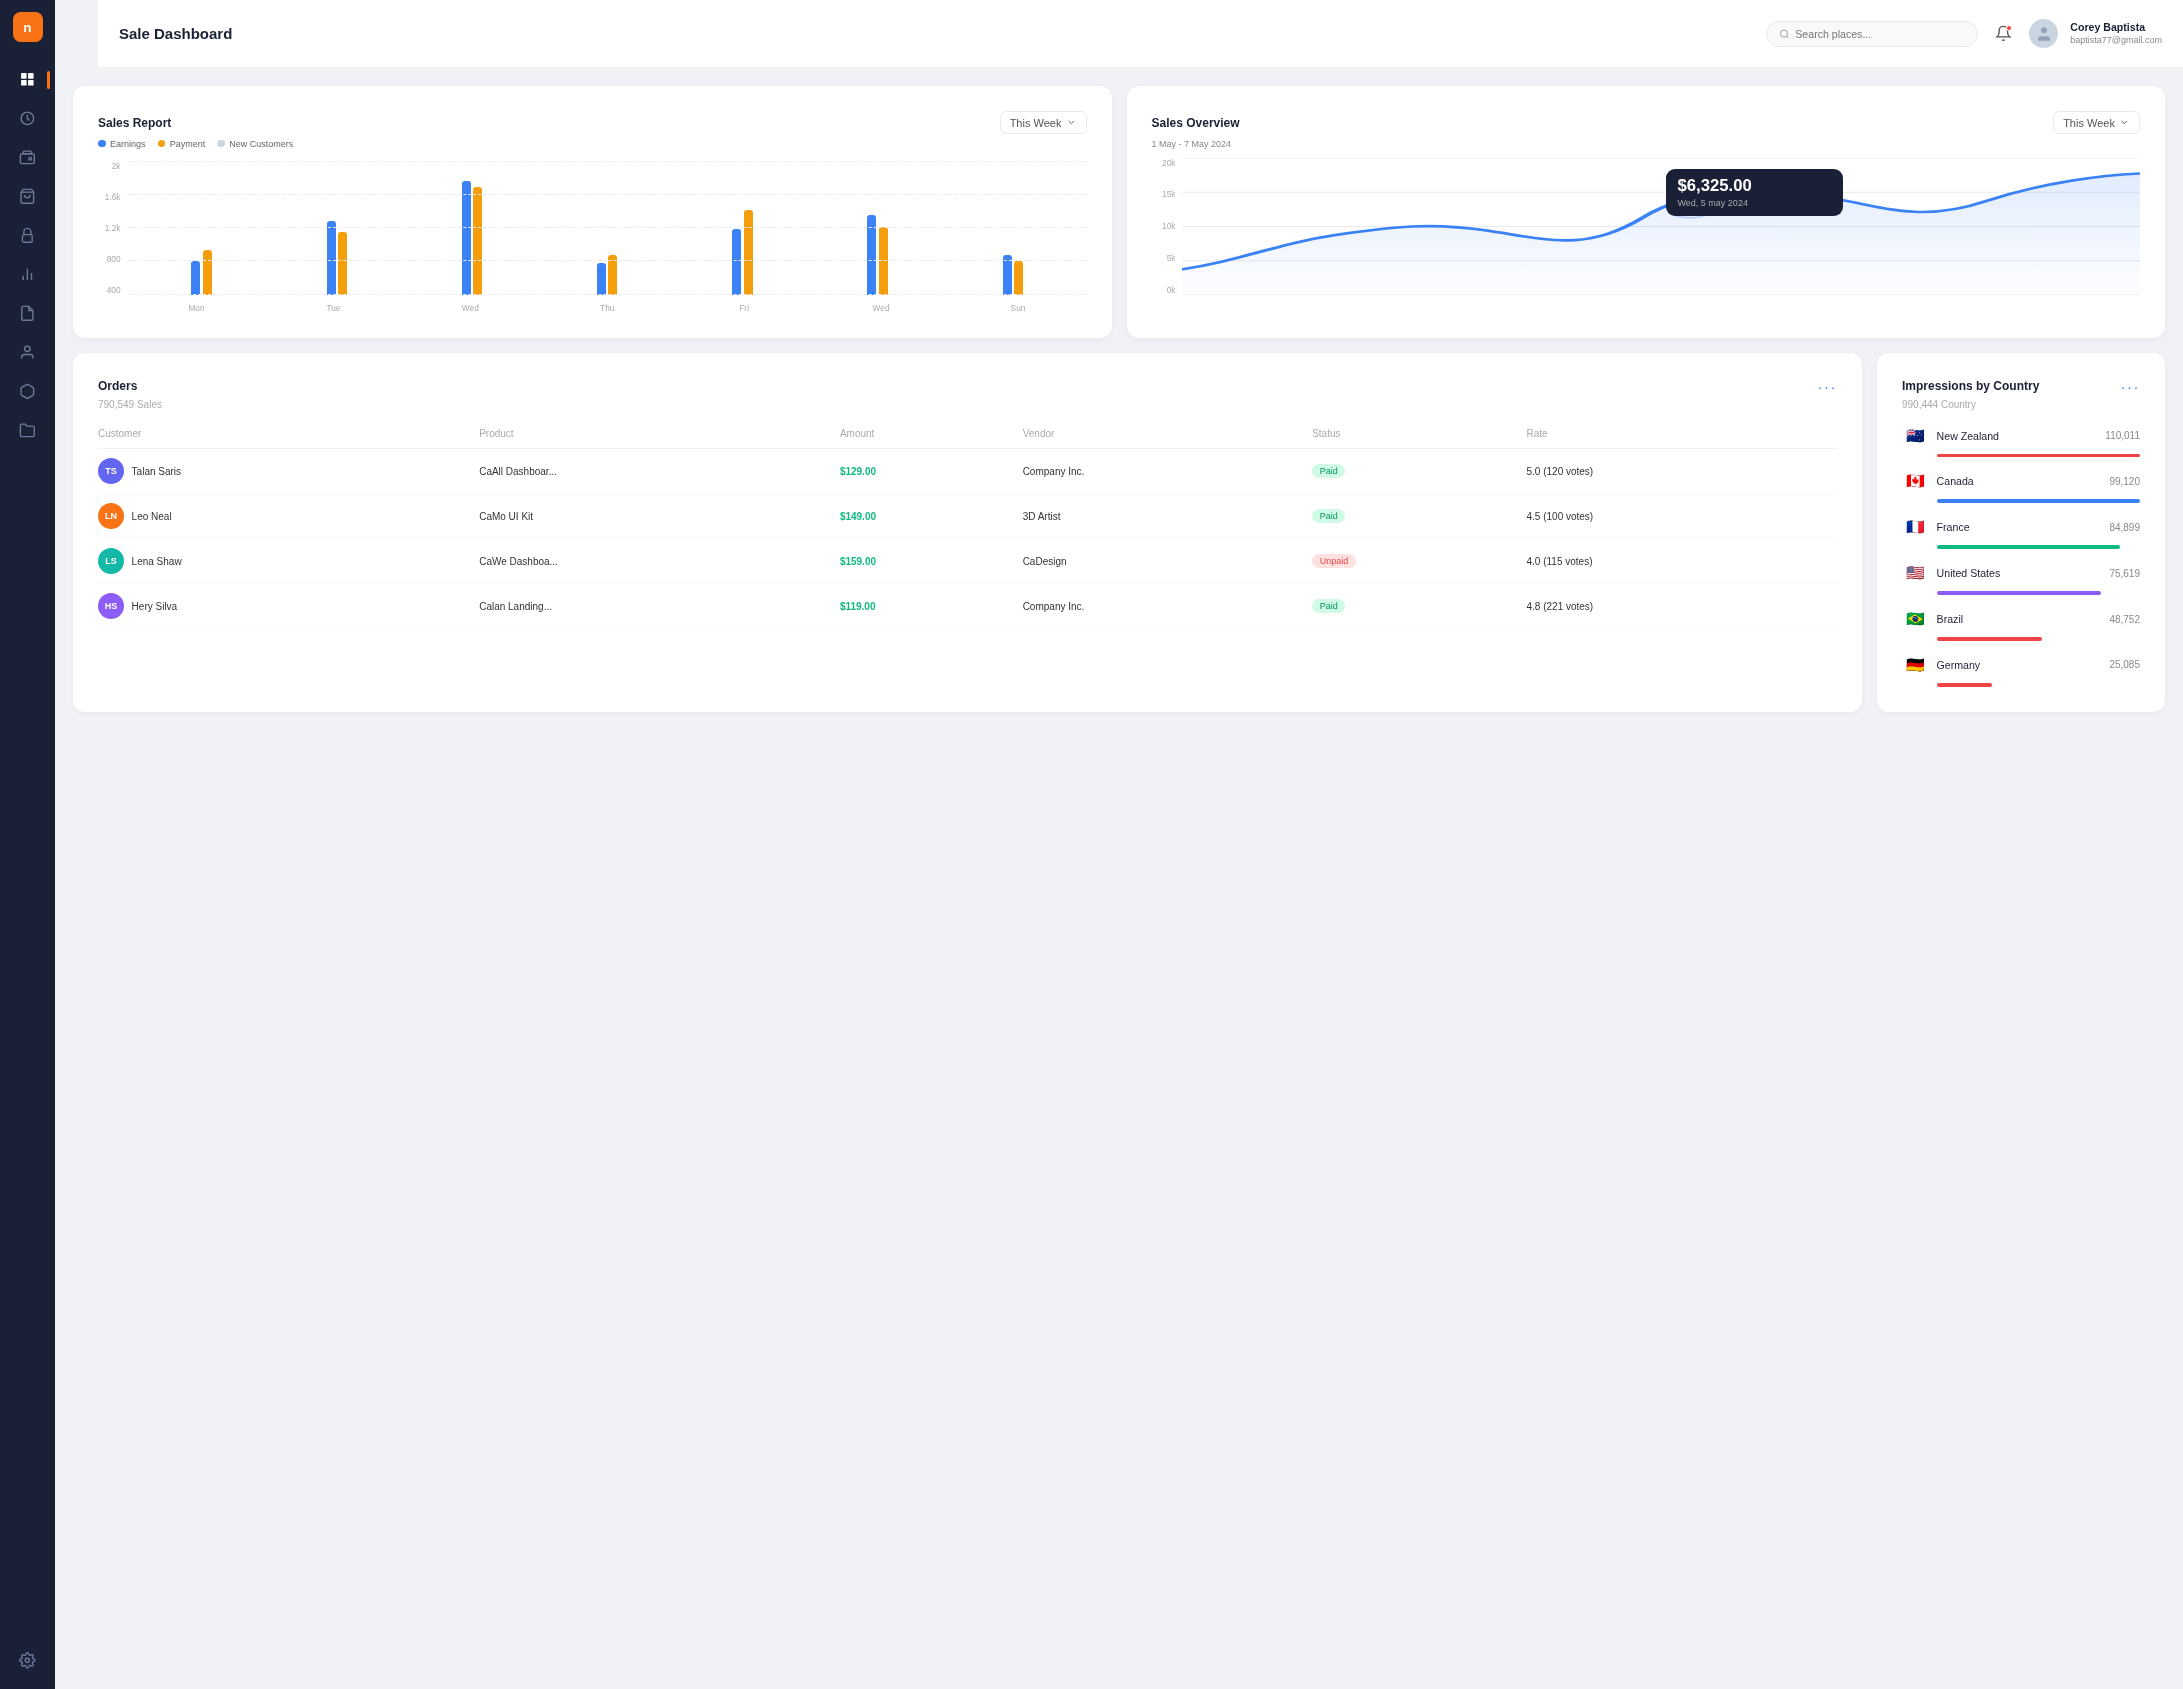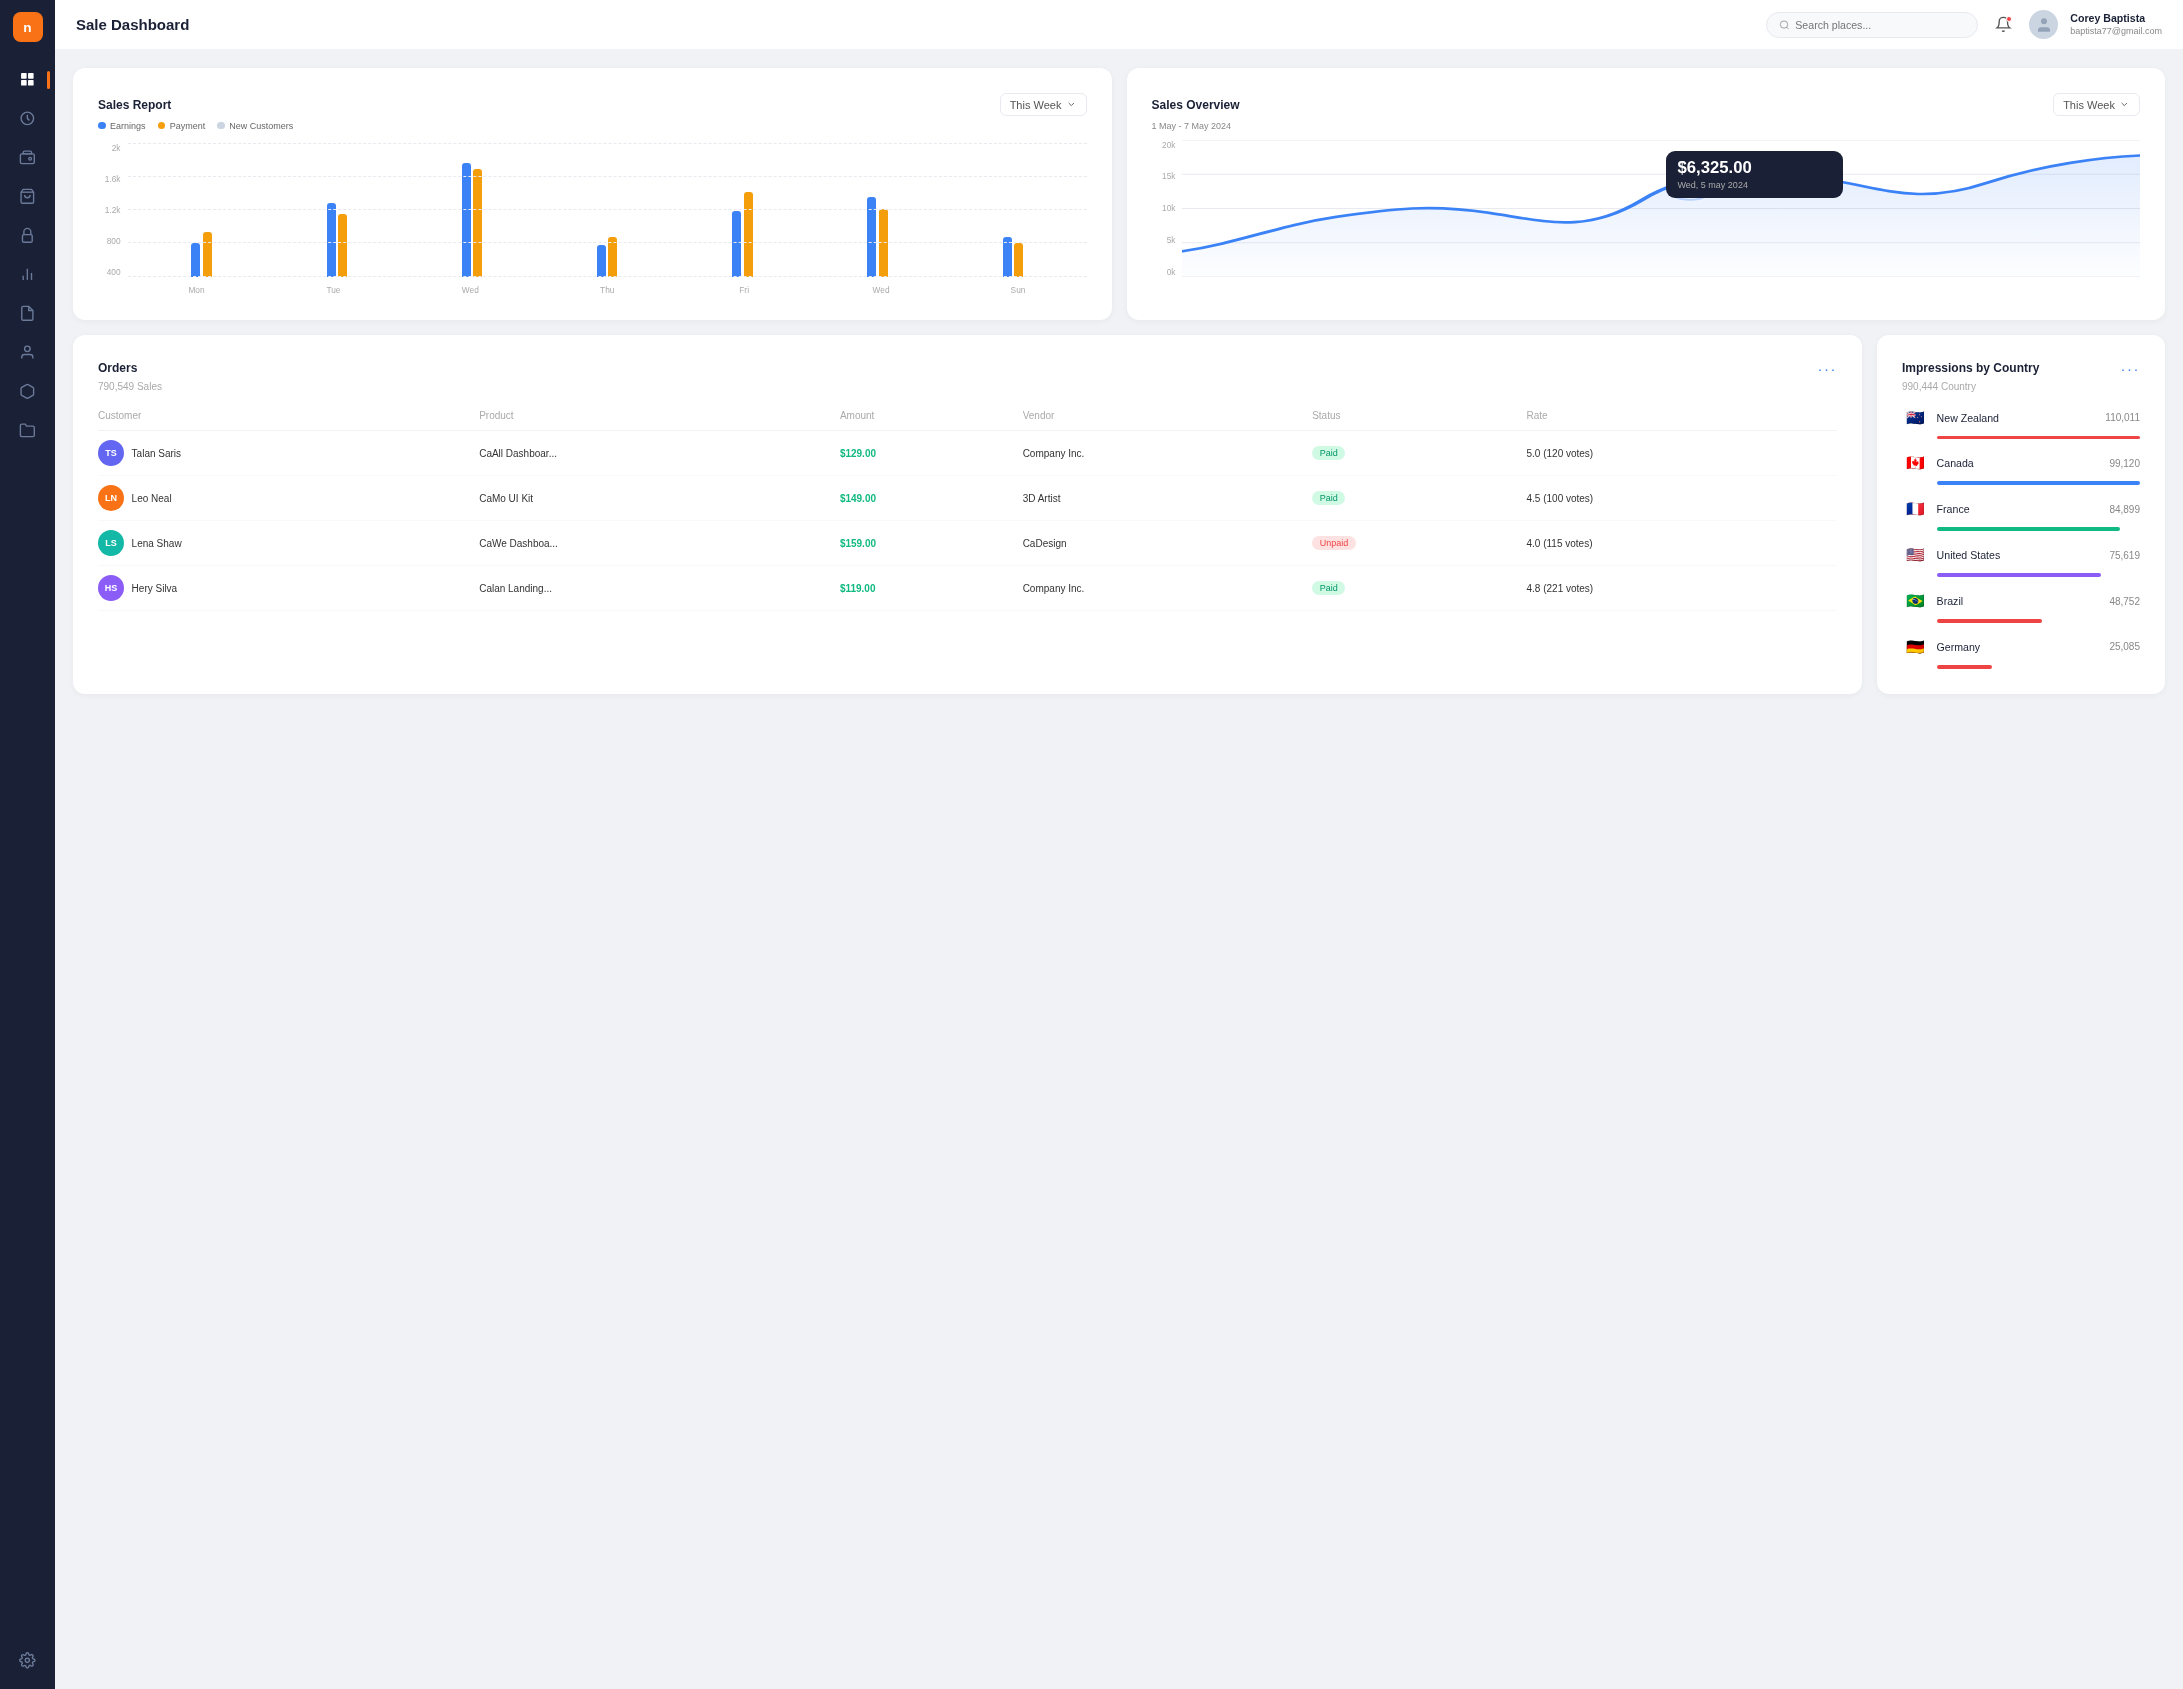--- a/index.html
+++ b/index.html
@@ -49,25 +49,26 @@
     .main {
       flex: 1;
       display: flex;
       flex-direction: column;
       overflow: hidden;
     }
 
     
     .header {
       background: white;
-      padding: 10px 21px;
+      padding: 19px 21px;
       display: flex;
       align-items: center;
       gap: 12px;
       border-bottom: 0.8px solid #f0f2f5;
+      margin-left: 43px;
     }
     .header-title {
       font-size: 15px;
       font-weight: 700;
       color: #1a2035;
       margin-right: auto;
     }
     .search-bar {
       display: flex;
       align-items: center;

